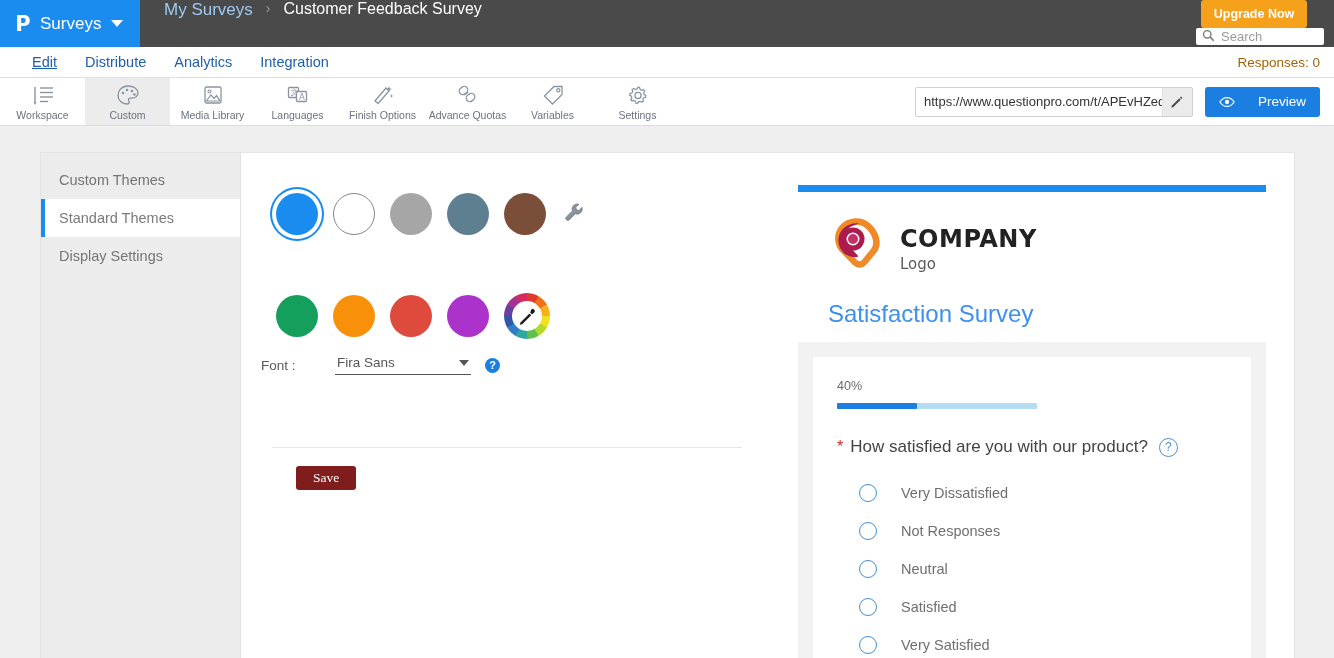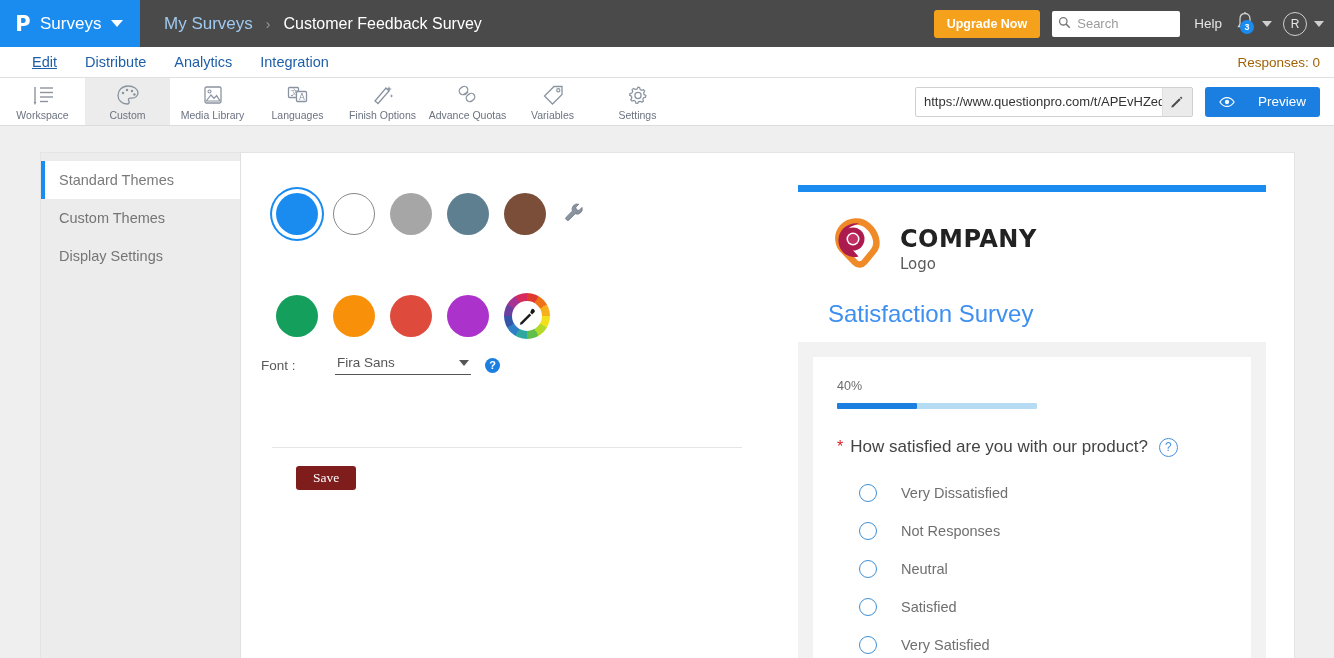--- a/index.html
+++ b/index.html
@@ -34,30 +34,30 @@
   .brand-label {
     font-size: 17px; margin-left: 4px; color: #fff;
   }
   .brand-caret {
     margin-left: 10px; width: 0; height: 0;
     border-left: 6px solid transparent;
     border-right: 6px solid transparent;
     border-top: 7px solid #fff;
   }
   .breadcrumb {
-    display: flex; align-items: center;
+    display: flex; 
     margin-left: 24px; height: 47px;
   }
   .bc-parent { color: #9fc9ef; font-size: 17px; }
   .bc-sep { color: #9a9a9a; font-size: 14px; margin: 0 13px; }
   .bc-current { color: #ffffff; font-size: 16px; }
 
   .topbar-right {
     margin-left: auto; display: flex; align-items: center;
-    padding-right: 10px; height: 47px;
+    padding-right: 10px; height: 47px; flex-direction: column;
   }
   .upgrade-btn {
     background: #f5a11b; color: #fff;
     font-size: 12.5px; font-weight: bold;
     padding: 7px 13px; border-radius: 3px;
     border: none; cursor: pointer; white-space: nowrap;
   }
   .search-box {
     margin-left: 12px; width: 128px; height: 26px;
     background: #fff; border-radius: 2px;
@@ -463,25 +463,25 @@
         <circle cx="9" cy="6" r="2.4" fill="#fff"></circle>
       </svg>
       <span>Preview</span>
     </button>
   </div>
 </div>
 
 <div class="panel">
 
   <div class="sidebar">
+    <div class="side-item">
+      <span>Custom Themes</span>
+    </div>
     <div class="side-item active">
       <span>Standard Themes</span>
-    </div>
-    <div class="side-item">
-      <span>Custom Themes</span>
     </div>
     <div class="side-item">
       <span>Display Settings</span>
     </div>
   </div>
 
   <div class="design-area">
 
     <div class="swatch-row row1">
       <div class="swatch selected" style="background:#1a8cf0"></div>

